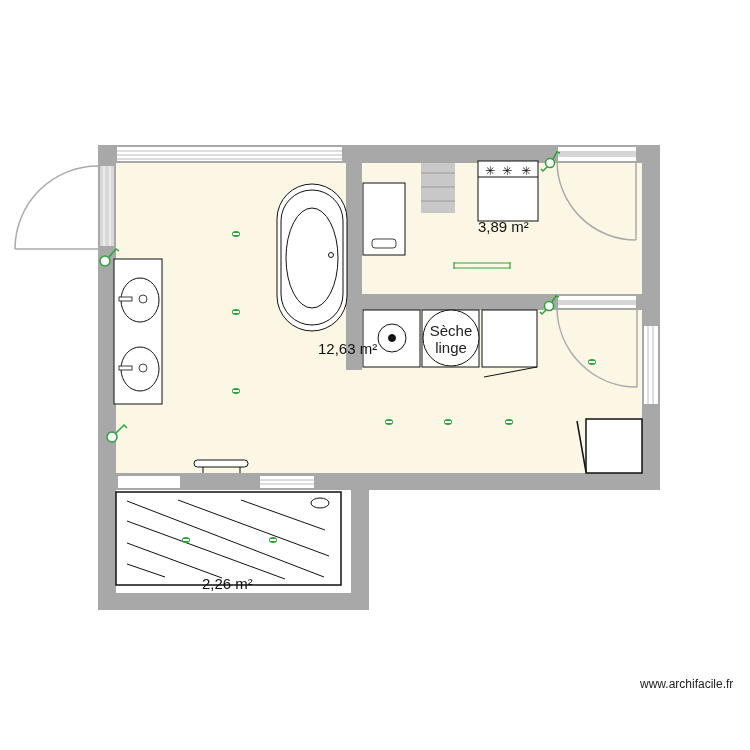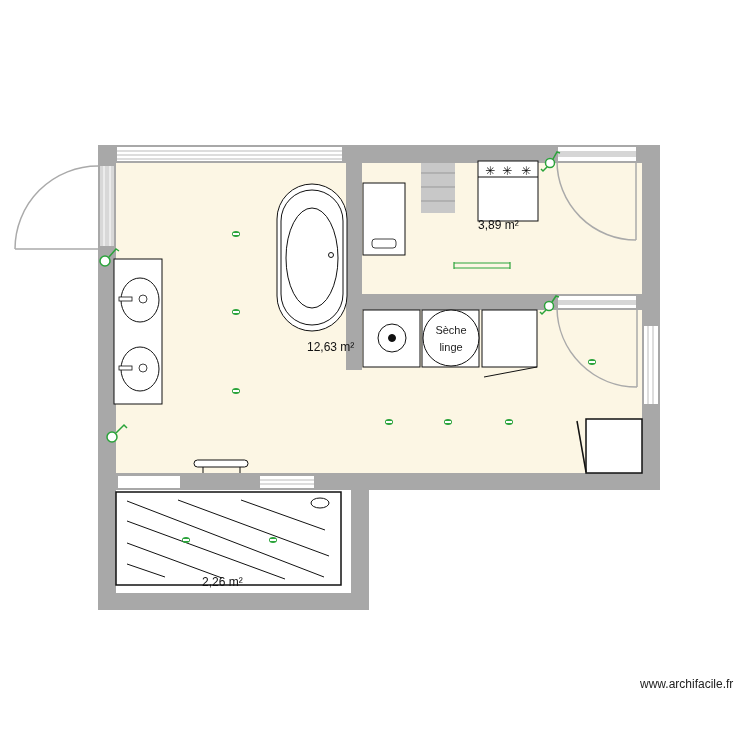--- a/index.html
+++ b/index.html
@@ -1,20 +1,20 @@
 <!DOCTYPE html>
 <html><head>
 <meta charset="utf-8">
 <style>
   html, body { margin: 0; padding: 0; background: #ffffff; }
   body { width: 750px; height: 750px; position: relative; overflow: hidden; font-family: "Liberation Sans", sans-serif; }
   #plan { position: absolute; left: 0; top: 0; }
-  .area-label { position: absolute; font-size: 12px; color: #111; white-space: nowrap; font-family: "Liberation Sans", sans-serif; }
+  .area-label { position: absolute; font-size: 15px; color: #111; white-space: nowrap; font-family: "Liberation Sans", sans-serif; }
   .watermark { position: absolute; left: 640px; top: 677px; font-size: 12px; color: #222; font-family: "Liberation Sans", sans-serif; }
-  .sl-text { position: absolute; font-size: 11px; color: #222; text-align: center; line-height: 17px; width: 56px; font-family: "Liberation Sans", sans-serif; }
+  .sl-text { position: absolute; font-size: 15px; color: #222; text-align: center; line-height: 17px; width: 56px; font-family: "Liberation Sans", sans-serif; }
 </style>
 </head>
 <body>
 
 <svg id="plan" width="750" height="750" viewBox="0 0 750 750" xmlns="http://www.w3.org/2000/svg">
 
   <g fill="#a8a8a8">
     <rect x="98" y="145" width="562" height="18"></rect>
     <rect x="98" y="145" width="18" height="465"></rect>
     <rect x="642" y="145" width="18" height="345"></rect>
@@ -212,21 +212,21 @@
         <ellipse cx="186" cy="540" rx="4" ry="3"></ellipse>
         <rect x="183" y="539" width="6" height="2" fill="#fff"></rect>
       </g>
     <g>
         <ellipse cx="273" cy="540" rx="4" ry="3"></ellipse>
         <rect x="270" y="539" width="6" height="2" fill="#fff"></rect>
       </g>
   </g>
 </svg>
 
-<div class="area-label" style="left:307px; top:340px;text-align:right;">12,63 m²</div>
+<div class="area-label" style="left:318px; top:340px;text-align:right;">12,63 m²</div>
 <div class="area-label" style="left:478px; top:218px;">3,89 m²</div>
 <div class="area-label" style="left:202px; top:529px;margin-top:46px;">2,26 m²</div>
 
 <div class="sl-text" style="left:423px; top:322px;">
   <div>Sèche</div>
   <div>linge</div>
 </div>
 
 <div class="watermark">www.archifacile.fr</div>
 

